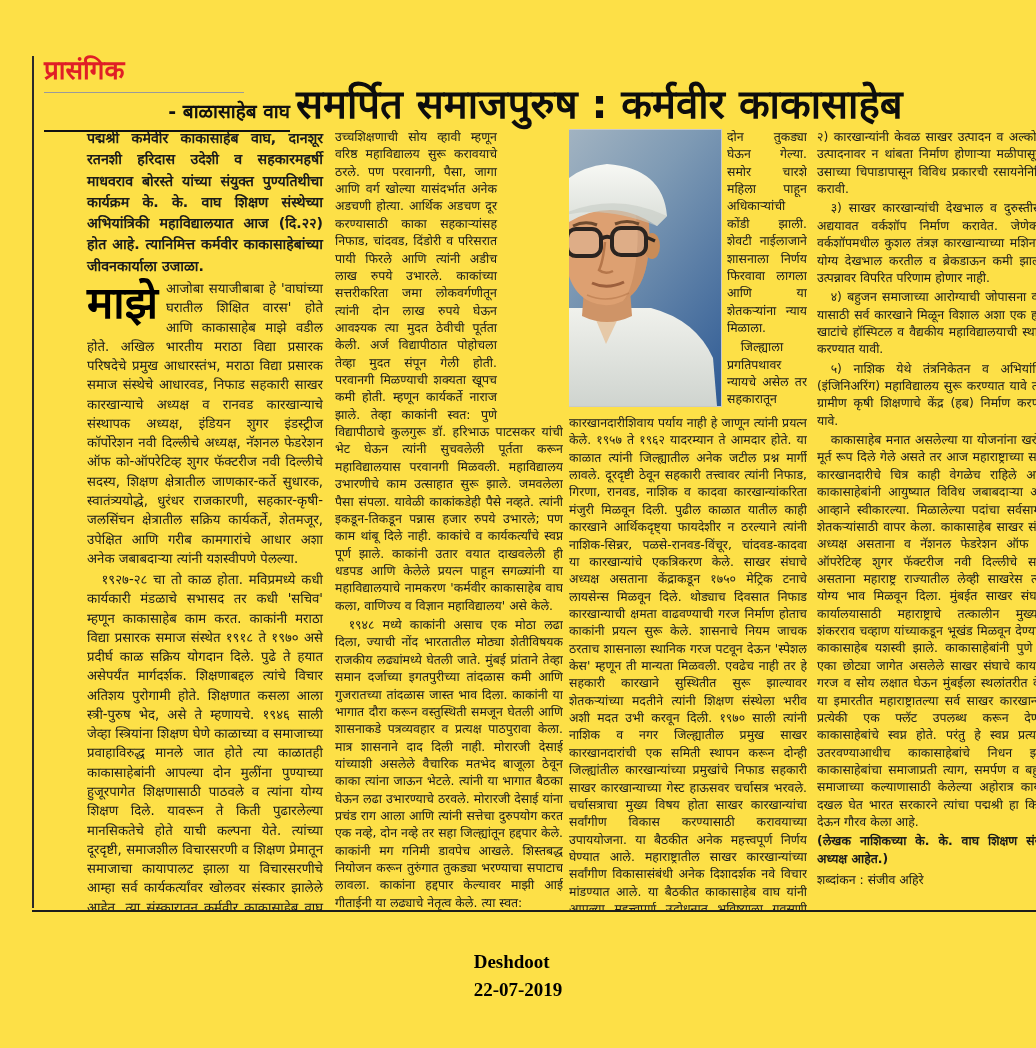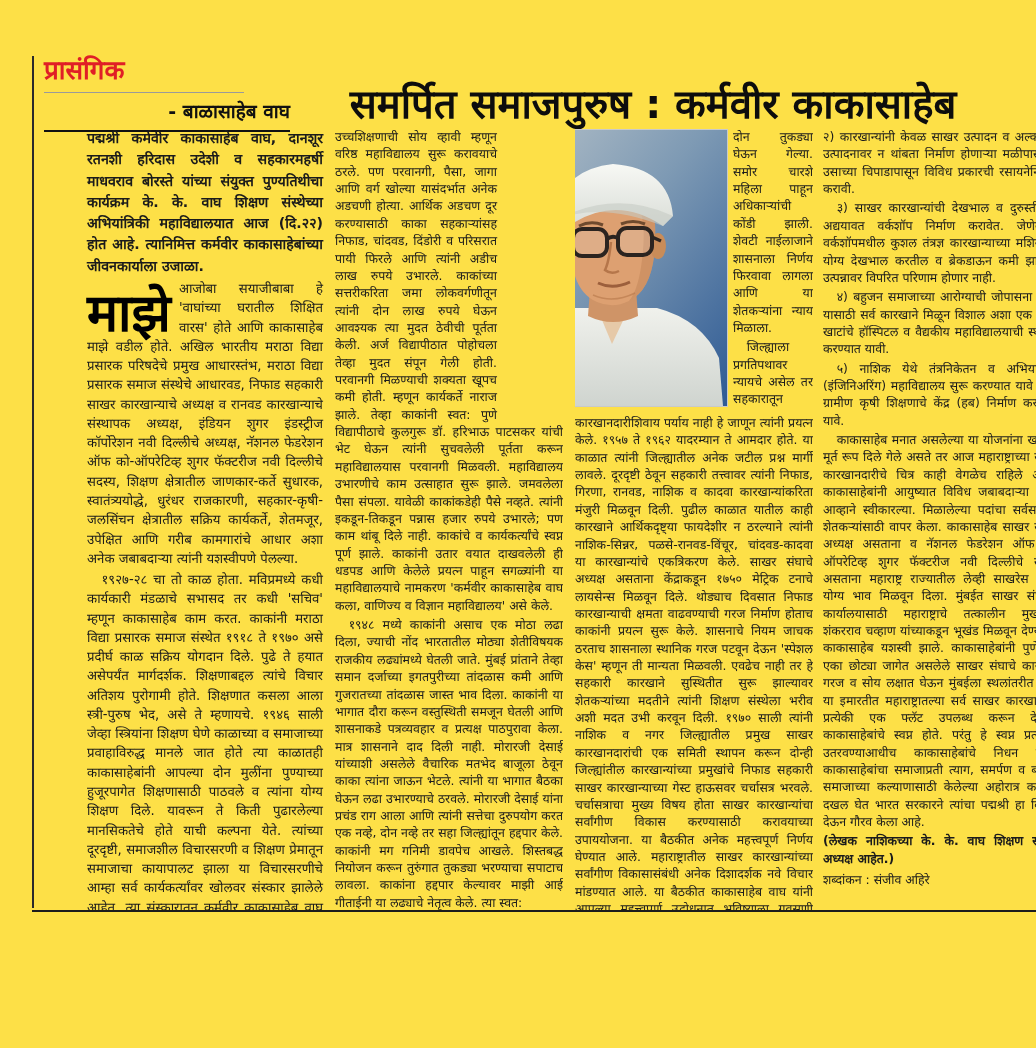--- a/index.html
+++ b/index.html
@@ -5,33 +5,33 @@
   html,body{margin:0;padding:0;background:#ffffff;}
   .page{position:relative;width:1036px;height:1048px;background:#fde047;overflow:hidden;
         font-family:"DejaVu Sans","Liberation Sans",sans-serif;color:#1b1b1b;}
   .left-rule{position:absolute;left:32px;top:56px;width:2px;height:852px;background:#2a2a2a;}
   .header{position:absolute;left:44px;top:50px;right:26px;display:flex;align-items:flex-start;}
   .kicker-block{width:246px;flex:0 0 auto;padding-top:6px;}
   .kicker{color:#e01f26;font-weight:bold;font-size:26px;line-height:1.1;}
   .kicker-sep{height:1px;background:#9a9a9a;margin:7px 0 5px 0;width:200px;}
   .byline{font-weight:bold;font-size:19px;color:#111;text-align:right;}
   .byline-rule{height:2px;background:#111;margin-top:6px;width:246px;}
-  .headline{flex:1;text-align:center;font-size:40px;font-weight:bold;color:#0d0d0d;
+  .headline{flex:1;font-size:40px;font-weight:bold;color:#0d0d0d;
             line-height:1.15;padding:4px 0 0 6px;letter-spacing:0;}
   .body{position:absolute;left:32px;top:128px;width:980px;height:782px;
         border-bottom:2px solid #1c1c1c;display:flex;overflow:hidden;padding-left:43px;}
   .col{overflow:hidden;text-align:justify;}
   .col p{margin:0 0 2px 0;text-indent:1.1em;}
   .col p.no-indent{text-indent:0;}
   .col1{flex:0 0 236px;padding:0 8px 0 12px;font-size:13.2px;line-height:1.46;}
   .col2{flex:0 0 228px;margin-left:4px;font-size:12.4px;line-height:1.40;}
-  .col3{flex:0 0 238px;margin-left:12px;font-size:12.4px;line-height:1.40;}
+  .col3{flex:0 0 238px;margin-left:6px;font-size:12.4px;line-height:1.40;}
   .col4{flex:0 0 238px;margin-left:10px;font-size:12.4px;line-height:1.40;}
   .lead{font-weight:bold;font-size:14.2px;line-height:1.5;}
-  .dropcap{float:left;font-weight:bold;font-size:52px;line-height:0.9;padding:4px 8px 0 0;color:#000;margin-top:7px;}
+  .dropcap{float:left;font-weight:bold;font-size:44px;line-height:0.9;padding:4px 8px 0 0;color:#000;}
   .photo-spacer{float:right;width:66px;height:278px;}
   .photo-float{float:left;width:152px;height:280px;position:relative;margin:2px 6px 4px 0;}
   .photo-visual{position:absolute;right:0;top:0;width:230px;height:276px;box-shadow:0 0 0 1px #c9c9c9;}
   .author-note{font-weight:bold;}
   .sign-line{display:flex;justify-content:space-between;align-items:center;font-weight:normal;margin-top:4px;}
   .footer{position:absolute;left:0;right:0;top:948px;text-align:center;}
   .footer-inner{display:inline-block;text-align:left;font-family:"Liberation Serif","DejaVu Serif",serif;
                 font-weight:bold;color:#000;font-size:19px;line-height:1.45;}
 </style>
 </head>
@@ -127,13 +127,19 @@
       <p>काकासाहेब मनात असलेल्या या योजनांना खरोखर मूर्त रूप दिले गेले असते तर आज महाराष्ट्राच्या साखर कारखानदारीचे चित्र काही वेगळेच राहिले असते. काकासाहेबांनी आयुष्यात विविध जबाबदाऱ्या आणि आव्हाने स्वीकारल्या. मिळालेल्या पदांचा सर्वसामान्य शेतकऱ्यांसाठी वापर केला. काकासाहेब साखर संघाचे अध्यक्ष असताना व नॅशनल फेडरेशन ऑफ को-ऑपरेटिव्ह शुगर फॅक्टरीज नवी दिल्लीचे सदस्य असताना महाराष्ट्र राज्यातील लेव्ही साखरेस त्यांनी योग्य भाव मिळवून दिला. मुंबईत साखर संघाच्या कार्यालयासाठी महाराष्ट्राचे तत्कालीन मुख्यमंत्री शंकरराव चव्हाण यांच्याकडून भूखंड मिळवून देण्यातही काकासाहेब यशस्वी झाले. काकासाहेबांनी पुणे येथे एका छोट्या जागेत असलेले साखर संघाचे कार्यालय गरज व सोय लक्षात घेऊन मुंबईला स्थलांतरीत केले. या इमारतीत महाराष्ट्रातल्या सर्व साखर कारखान्यांना प्रत्येकी एक फ्लॅट उपलब्ध करून देण्याचे काकासाहेबांचे स्वप्न होते. परंतु हे स्वप्न प्रत्यक्षात उतरवण्याआधीच काकासाहेबांचे निधन झाले. काकासाहेबांचा समाजाप्रती त्याग, समर्पण व बहुजन समाजाच्या कल्याणासाठी केलेल्या अहोरात्र कार्याची दखल घेत भारत सरकारने त्यांचा पद्मश्री हा किताब देऊन गौरव केला आहे.</p>
       <p class="author-note no-indent">(लेखक नाशिकच्या के. के. वाघ शिक्षण संस्थेचे अध्यक्ष आहेत.)</p>
       <div class="sign-line">
         <span>शब्दांकन : संजीव अहिरे</span>
 
       </div>
     </div>
 
   </div>
 
+  <div class="footer">
+    <div class="footer-inner">
+      <div>Deshdoot</div>
+      <div>22-07-2019</div>
+    </div>
+  </div>
 </div>
 
 </body></html>

